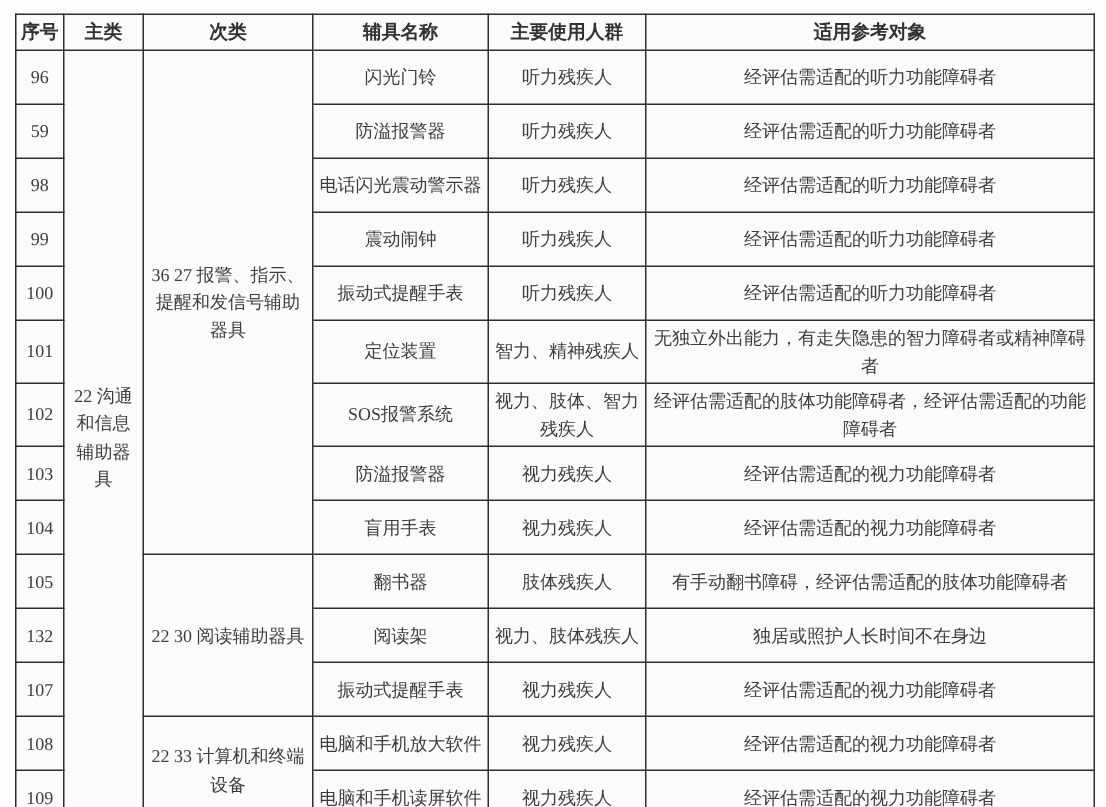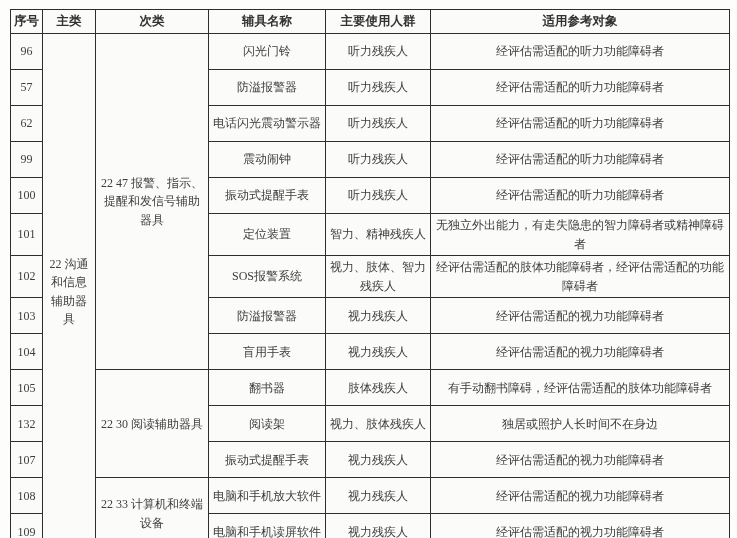--- a/index.html
+++ b/index.html
@@ -74,33 +74,33 @@
         <th>次类</th>
         <th>辅具名称</th>
         <th>主要使用人群</th>
         <th>适用参考对象</th>
       </tr>
     </thead>
     <tbody>
       <tr>
         <td class="c-no">96</td>
         <td class="c-main" rowspan="14">22 沟通和信息辅助器具</td>
-        <td class="c-sub" rowspan="9">22 47 报警、指示、提醒和发信号辅助器具</td>
+        <td class="c-sub" rowspan="9">36 27 报警、指示、提醒和发信号辅助器具</td>
         <td class="c-dev">闪光门铃</td>
         <td class="c-users">听力残疾人</td>
         <td class="c-target">经评估需适配的听力功能障碍者</td>
       </tr>
       <tr>
-        <td class="c-no">57</td>
+        <td class="c-no">59</td>
         <td class="c-dev">防溢报警器</td>
         <td class="c-users">听力残疾人</td>
         <td class="c-target">经评估需适配的听力功能障碍者</td>
       </tr>
       <tr>
-        <td class="c-no">62</td>
+        <td class="c-no">98</td>
         <td class="c-dev">电话闪光震动警示器</td>
         <td class="c-users">听力残疾人</td>
         <td class="c-target">经评估需适配的听力功能障碍者</td>
       </tr>
       <tr>
         <td class="c-no">99</td>
         <td class="c-dev">震动闹钟</td>
         <td class="c-users">听力残疾人</td>
         <td class="c-target">经评估需适配的听力功能障碍者</td>
       </tr>

